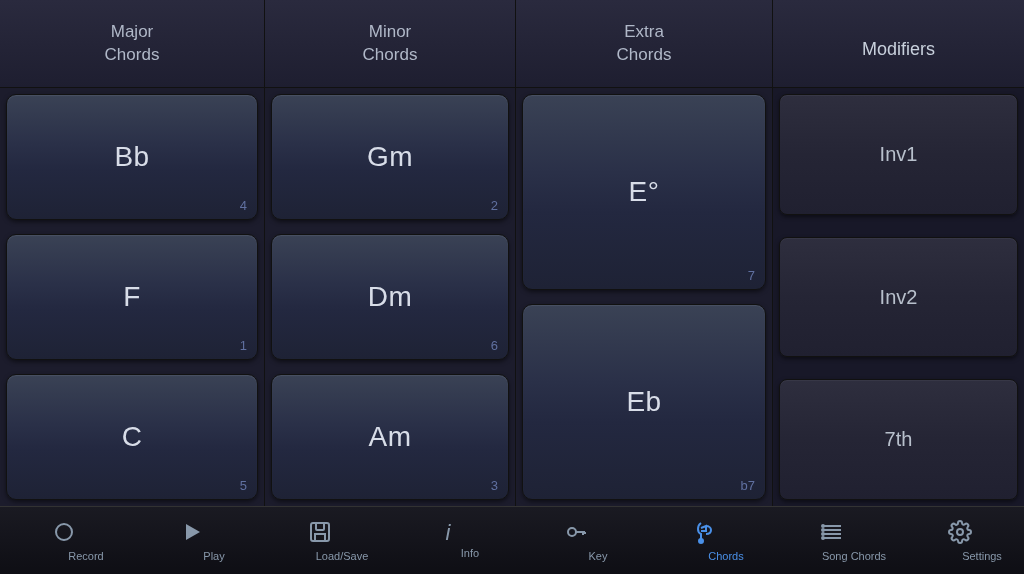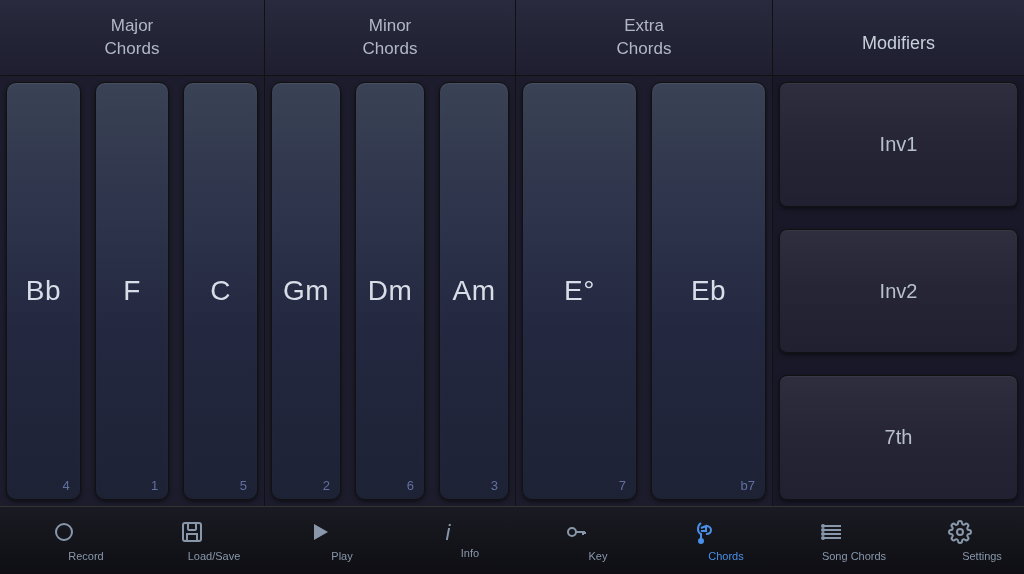--- a/index.html
+++ b/index.html
@@ -9,21 +9,21 @@
       background: #1a1a2e;
       font-family: 'Helvetica Neue', Helvetica, Arial, sans-serif;
       overflow: hidden;
       display: flex;
       flex-direction: column;
     }
 
     
     .header {
       display: flex;
-      height: 76px;
+      height: 88px;
       background: linear-gradient(180deg, #2a2a3e 0%, #1e1e30 100%);
       border-bottom: 1px solid #111;
       justify-content: space-between;
     }
     .header-col {
       display: flex;
       align-items: center;
       justify-content: center;
       text-align: center;
       color: #b0b8c8;
@@ -41,20 +41,21 @@
     
     .main {
       display: flex;
       flex: 1;
       background: #1c1c2c;
     }
 
     
     .chord-section {
       display: flex;
+      flex-direction: column;
       border-right: 1px solid #111;
       padding: 6px;
       gap: 14px;
     }
     .col-major-sec { width: 265px; }
     .col-minor-sec { width: 251px; }
     .col-extra-sec { width: 257px; }
 
     .chord-btn {
       flex: 1;
@@ -230,36 +231,36 @@
     <span class="toolbar-icon" style="color:#8898aa;">
       <svg class="icon-svg" viewBox="0 0 24 24" fill="none" stroke="currentColor" stroke-width="2">
         <circle cx="12" cy="12" r="8"></circle>
       </svg>
     </span>
     <span class="toolbar-label">Record</span>
   </div>
 
   <div class="toolbar-item">
     <span class="toolbar-icon">
+      <svg class="icon-svg" viewBox="0 0 24 24" fill="currentColor">
+        <polygon points="6,4 20,12 6,20"></polygon>
+      </svg>
+    </span>
+    <span class="toolbar-label">Play</span>
+  </div>
+
+  <div class="toolbar-item">
+    <span class="toolbar-icon">
       <svg class="icon-svg" viewBox="0 0 24 24" fill="none" stroke="currentColor" stroke-width="2">
         <rect x="3" y="3" width="18" height="18" rx="2"></rect>
         <rect x="8" y="3" width="8" height="7" rx="1"></rect>
         <rect x="7" y="14" width="10" height="7"></rect>
       </svg>
     </span>
     <span class="toolbar-label">Load/Save</span>
-  </div>
-
-  <div class="toolbar-item">
-    <span class="toolbar-icon">
-      <svg class="icon-svg" viewBox="0 0 24 24" fill="currentColor">
-        <polygon points="6,4 20,12 6,20"></polygon>
-      </svg>
-    </span>
-    <span class="toolbar-label">Play</span>
   </div>
 
   <div class="toolbar-item">
     <span class="toolbar-icon" style="font-style:italic;font-size:22px;font-weight:300;color:#8898aa;">i</span>
     <span class="toolbar-label">Info</span>
   </div>
 
   <div class="toolbar-item">
     <span class="toolbar-icon">
       <svg class="icon-svg" viewBox="0 0 24 24" fill="none" stroke="currentColor" stroke-width="2">

